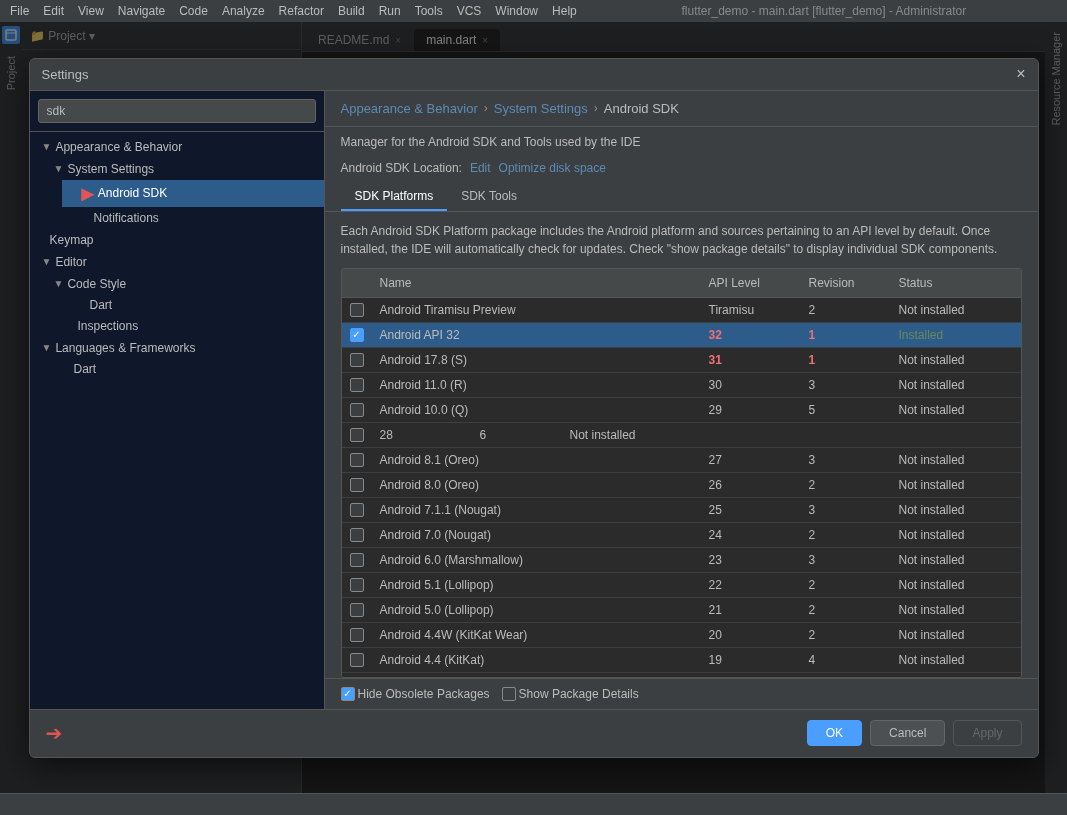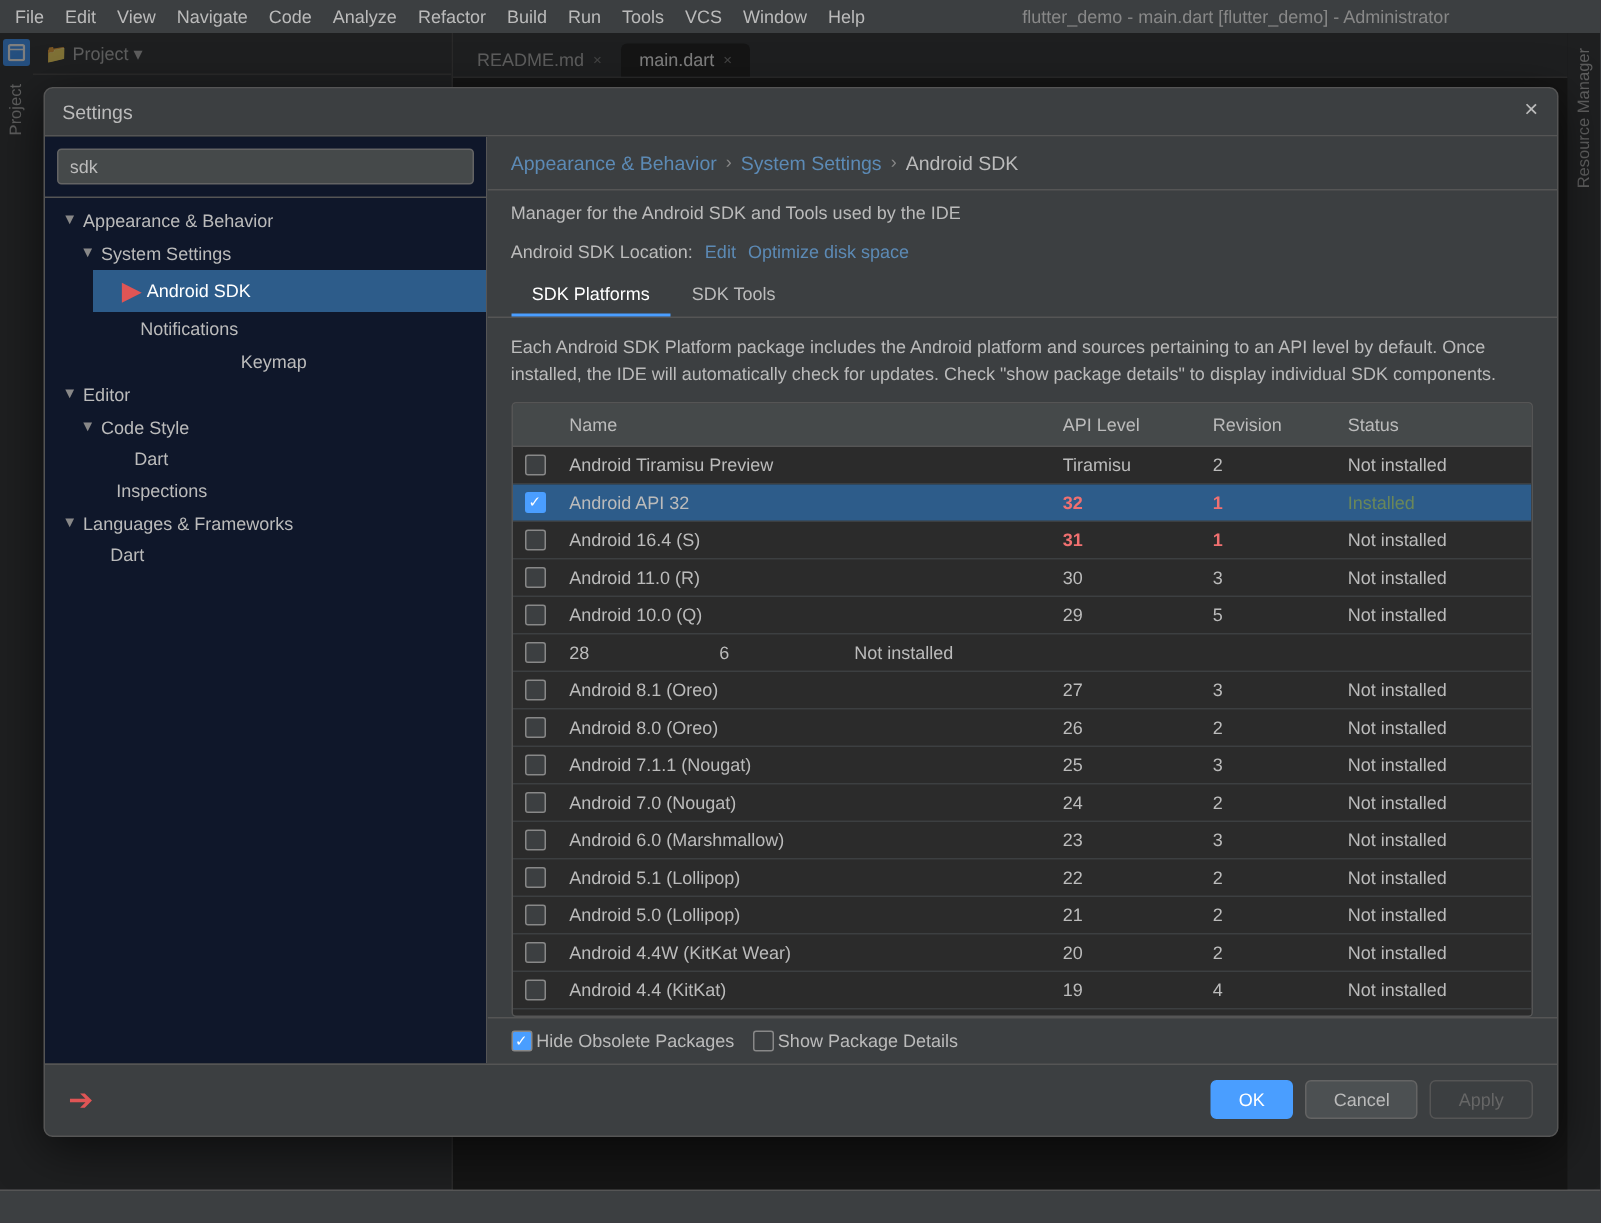--- a/index.html
+++ b/index.html
@@ -231,21 +231,21 @@
                       <span class="red-arrow">▶</span>
                       <span>Android SDK</span>
                     </div>
                     <div class="nav-item" style="padding-left:32px;">
                       <span>Notifications</span>
                     </div>
                   </div>
                 </div>
               </div>
 
-              <div class="nav-item" style="padding-left:20px;justify-content:center;">
+              <div class="nav-item" style="padding-left:20px;">
                 <span>Keymap</span>
               </div>
 
               <div class="nav-group">
                 <div class="nav-group-header" style="padding-left:12px;">
                   <span class="arrow">▼</span>
                   <span>Editor</span>
                 </div>
                 <div class="nav-sub">
                   <div class="nav-group-header" style="padding-left:8px;">
@@ -324,21 +324,21 @@
       </div>
       <div class="table-cell col-name">Android API 32</div>
       <div class="table-cell col-api" style="color:#f07070; font-weight:bold;">32</div>
       <div class="table-cell col-revision" style="color:#f07070; font-weight:bold;">1</div>
       <div class="table-cell col-status status-installed">Installed</div>
     </div>
                   <div class="table-row">
       <div class="table-cell col-checkbox">
         <div class="cell-checkbox "></div>
       </div>
-      <div class="table-cell col-name">Android 16.4 (S)</div>
+      <div class="table-cell col-name">Android 17.8 (S)</div>
       <div class="table-cell col-api" style="color:#f07070; font-weight:bold;">31</div>
       <div class="table-cell col-revision" style="color:#f07070; font-weight:bold;">1</div>
       <div class="table-cell col-status status-not-installed">Not installed</div>
     </div>
                   <div class="table-row">
       <div class="table-cell col-checkbox">
         <div class="cell-checkbox "></div>
       </div>
       <div class="table-cell col-name">Android 11.0 (R)</div>
       <div class="table-cell col-api" style="">30</div>

